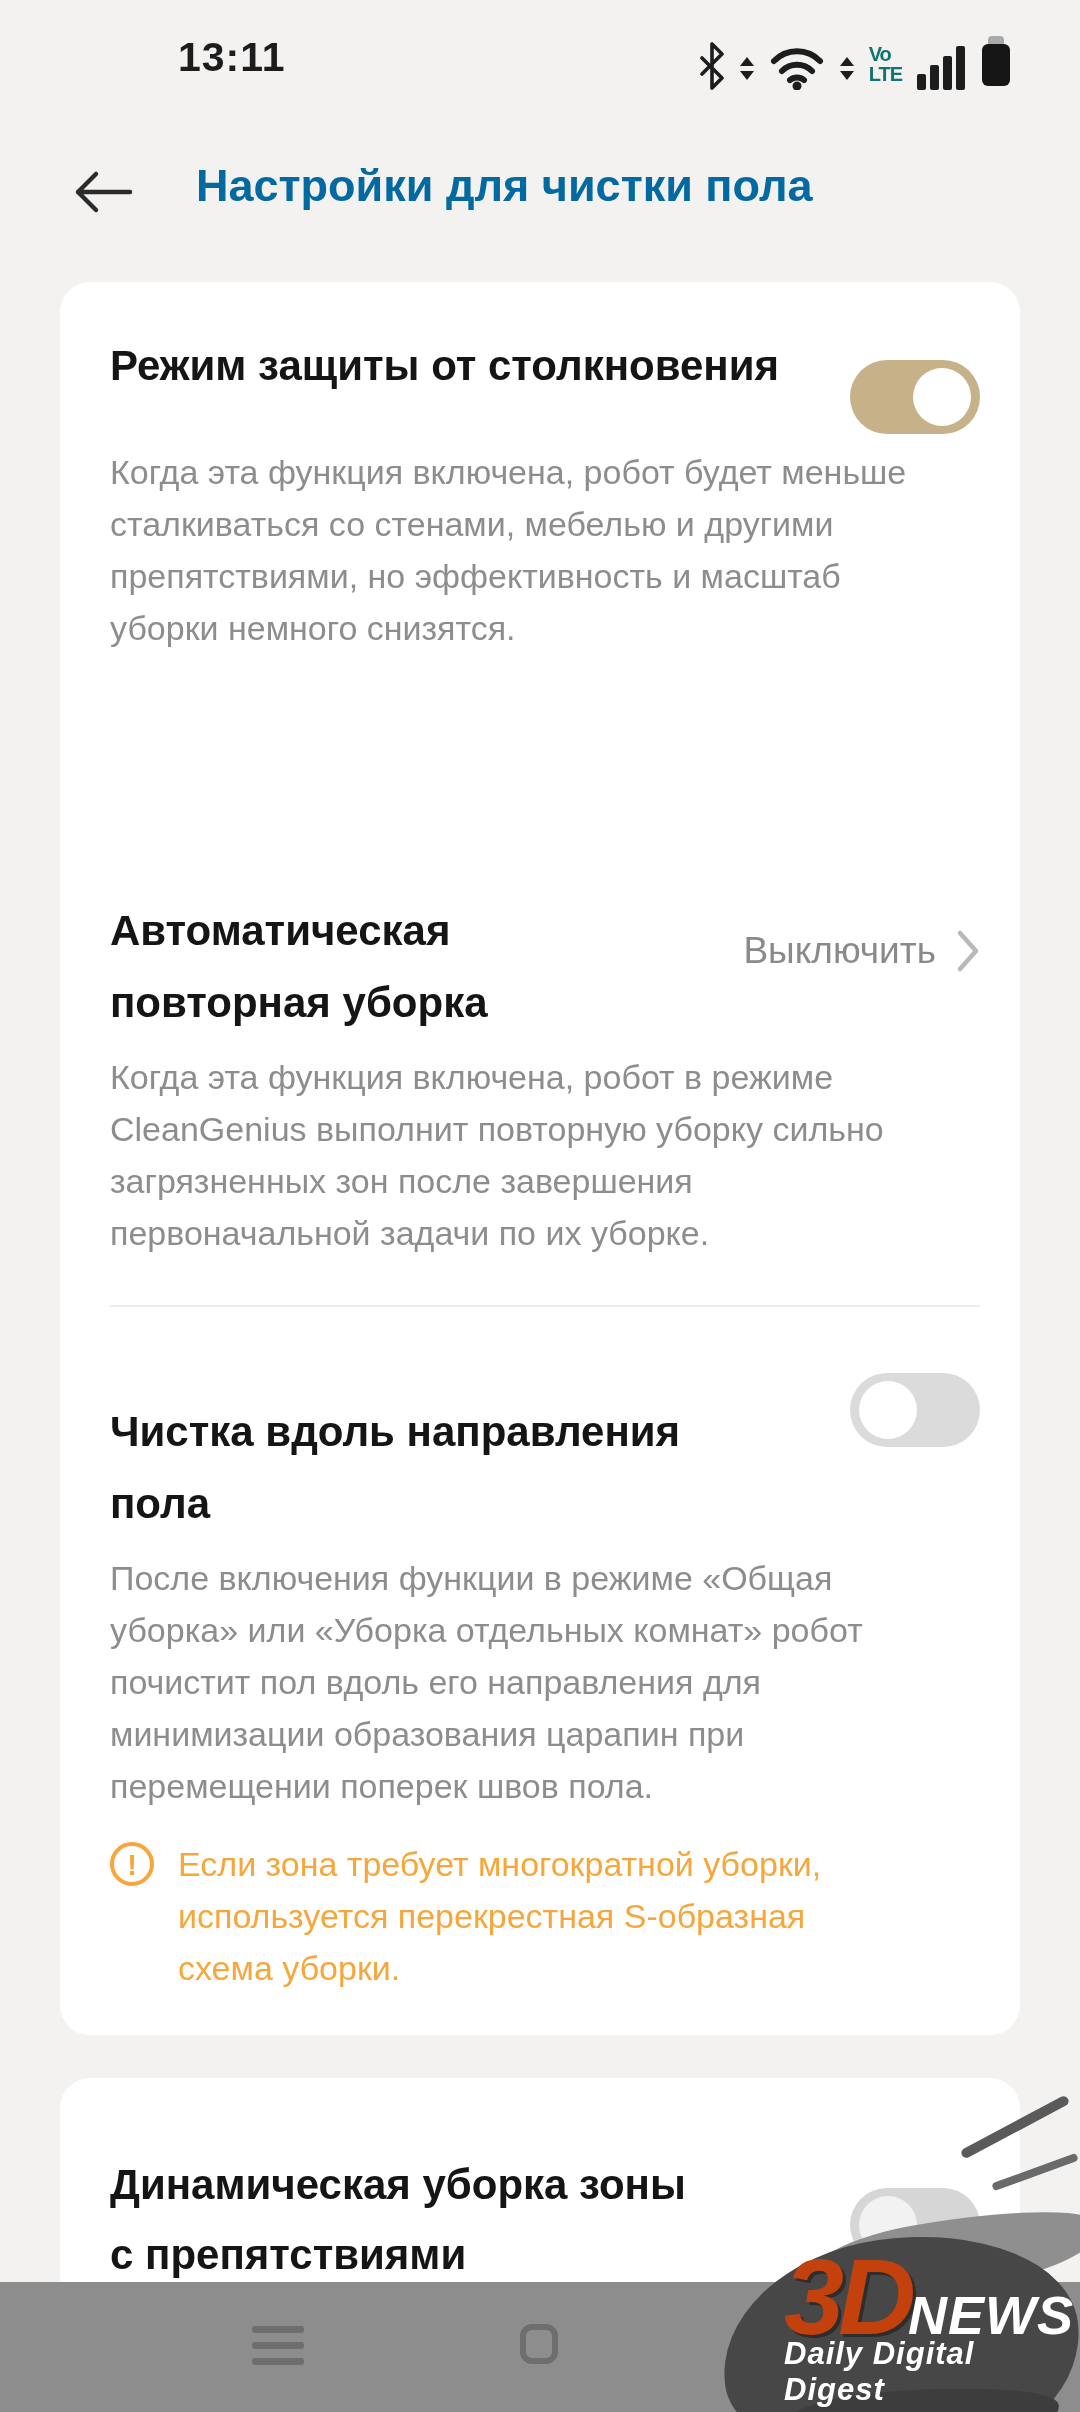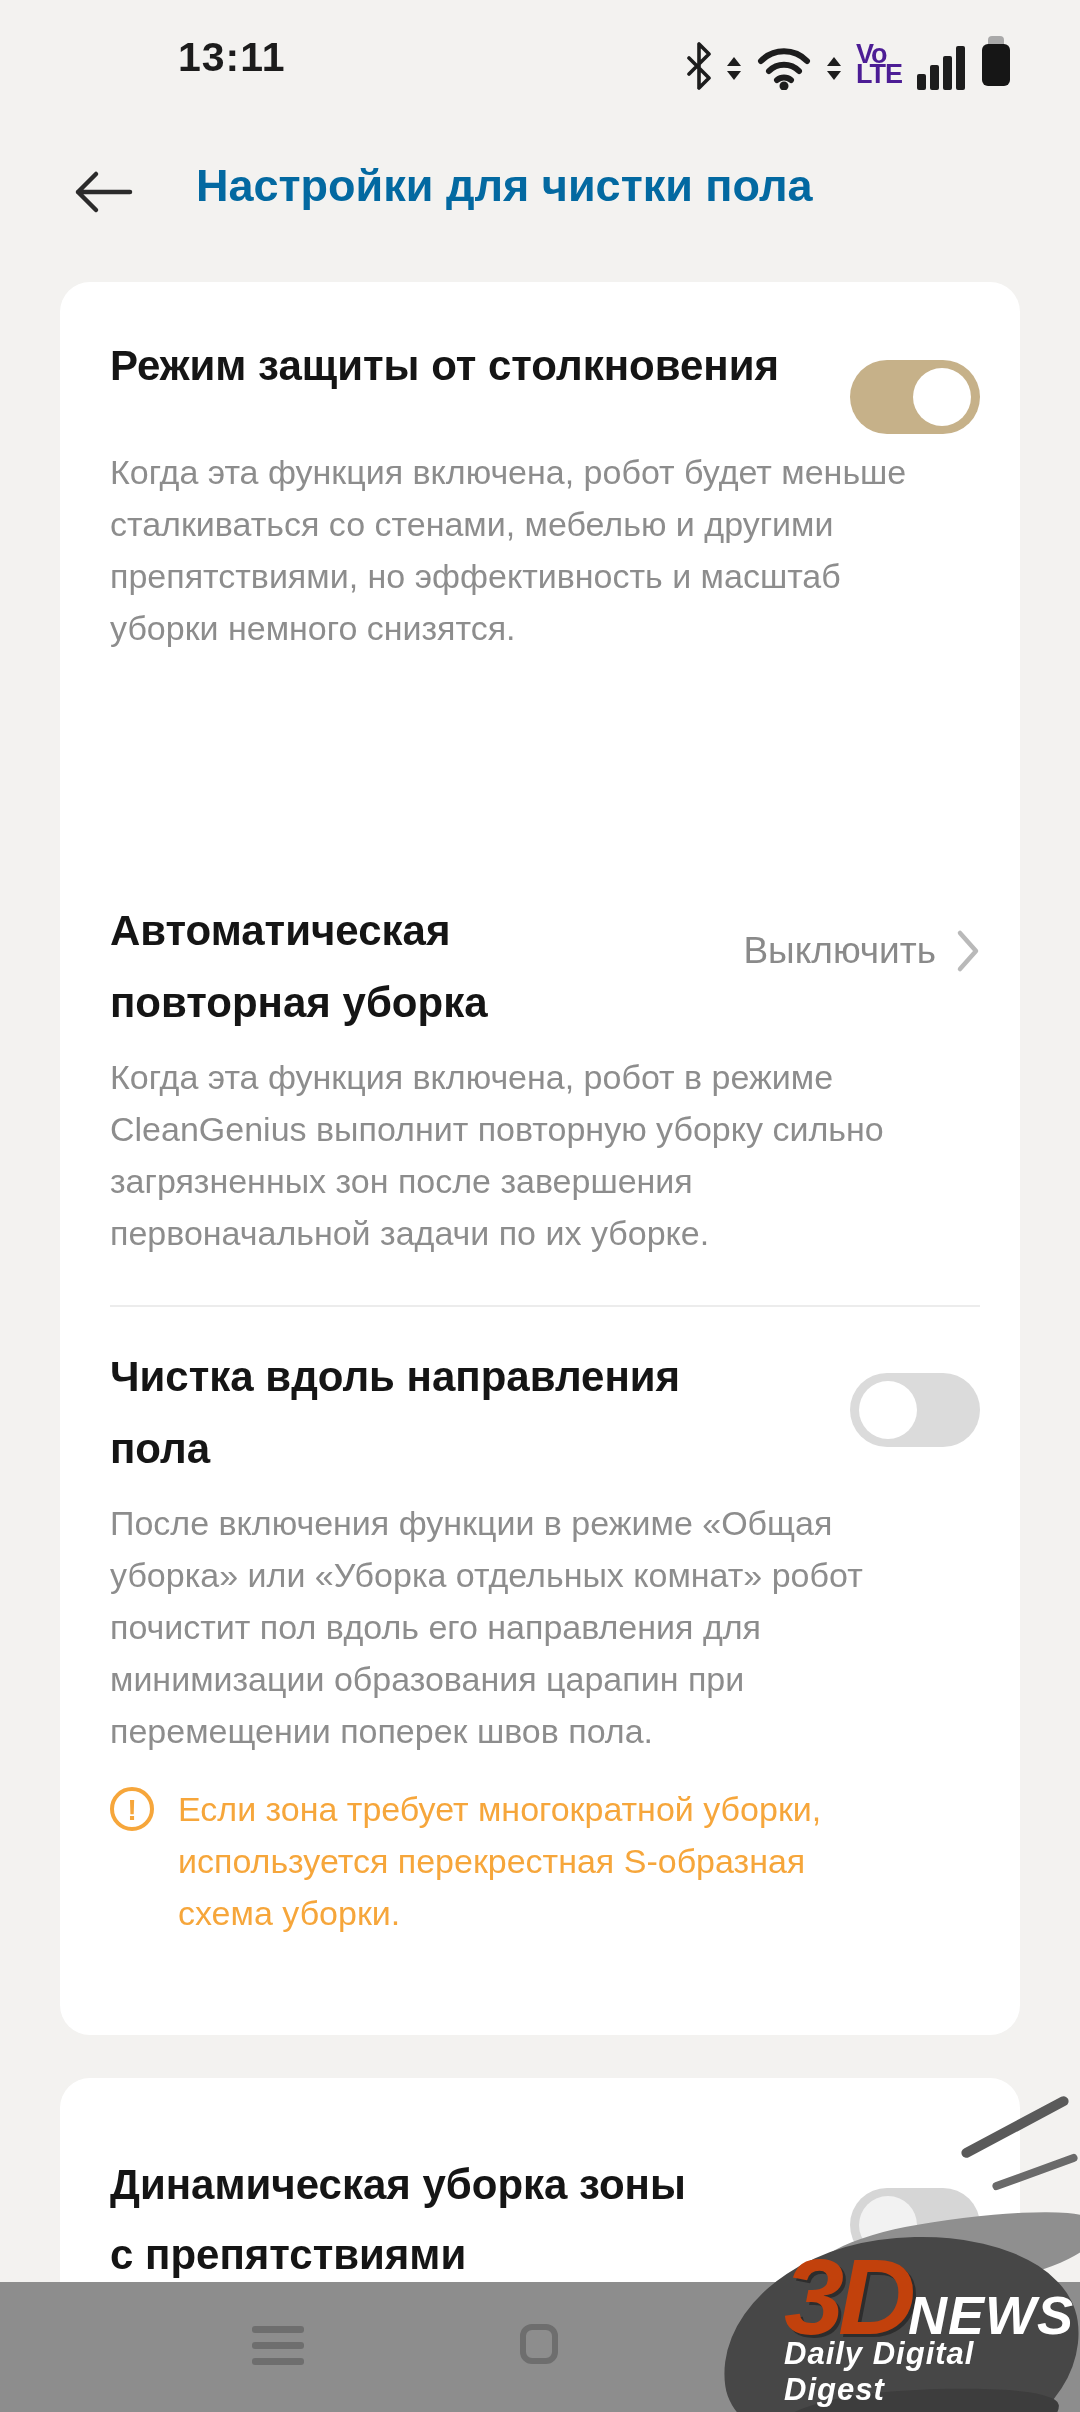--- a/index.html
+++ b/index.html
@@ -13,41 +13,41 @@
   }
   .screen { position:absolute; inset:0; }
 
   
   .status-bar { position:absolute; top:24px; left:0; right:0; height:72px; }
   .time { position:absolute; left:178px; top:10px; font-size:41px; font-weight:600; color:#1c1c1c; letter-spacing:1px; }
   .status-icons { position:absolute; right:70px; top:8px; display:flex; align-items:flex-end; gap:15px; height:58px; }
   .updown { display:flex; flex-direction:column; gap:5px; margin-bottom:10px; }
   .updown .tri-up { width:0; height:0; border-left:7px solid transparent; border-right:7px solid transparent; border-bottom:9px solid #1d1d1d; }
   .updown .tri-down { width:0; height:0; border-left:7px solid transparent; border-right:7px solid transparent; border-top:9px solid #1d1d1d; }
-  .volte { display:flex; flex-direction:column; justify-content:flex-end; font-weight:700; font-size:27px; line-height:20px; color:#4c1d95; letter-spacing:-1px; margin-bottom:6px; }
+  .volte { display:flex; flex-direction:column; justify-content:flex-end; font-weight:700; font-size:20px; line-height:20px; color:#0f766e; letter-spacing:-1px; margin-bottom:6px; }
   .battery { display:flex; flex-direction:column; align-items:center; margin-bottom:4px; }
   .battery .tip { width:16px; height:9px; background:#a9a9a9; border-radius:4px 4px 0 0; }
   .battery .bbody { width:28px; height:42px; background:#161616; border-radius:6px; margin-top:-1px; }
 
   
   .header { position:absolute; top:146px; left:0; right:0; height:96px; }
   .back-btn { position:absolute; left:72px; top:22px; width:62px; height:48px; cursor:pointer; }
   .page-title { position:absolute; left:196px; top:14px; font-size:45px; font-weight:700; color:#0369a1; }
 
   
   .card { position:absolute; left:60px; width:960px; background:#ffffff; border-radius:30px; padding:0 40px 0 50px; }
   .card1 { top:282px; height:630px; }
   .card2 { top:845px; height:1190px; }
   .card3 { top:2078px; height:334px; }
 
   .row { display:flex; justify-content:space-between; align-items:flex-start; }
   .card-title { font-size:42px; font-weight:700; color:#151515; line-height:72px; }
   .t1 { max-width:680px; padding-top:48px; }
   .t2 { max-width:470px; padding-top:50px; }
-  .t3 { max-width:640px; padding-top:34px; }
+  .t3 { max-width:640px; padding-top:89px; }
   .t4 { max-width:700px; padding-top:72px; line-height:70px; }
 
   .desc { font-size:34px; color:#8d8d8d; line-height:52px; max-width:810px; margin-top:12px; }
 
   .toggle { width:130px; height:74px; border-radius:37px; position:relative; flex-shrink:0; cursor:pointer; }
   .toggle .knob { position:absolute; top:8px; width:58px; height:58px; border-radius:50%; background:#ffffff; }
   .toggle.on  { background:#C6B189; }
   .toggle.on .knob { right:9px; }
   .toggle.off { background:#DBDBDB; }
   .toggle.off .knob { left:9px; }

